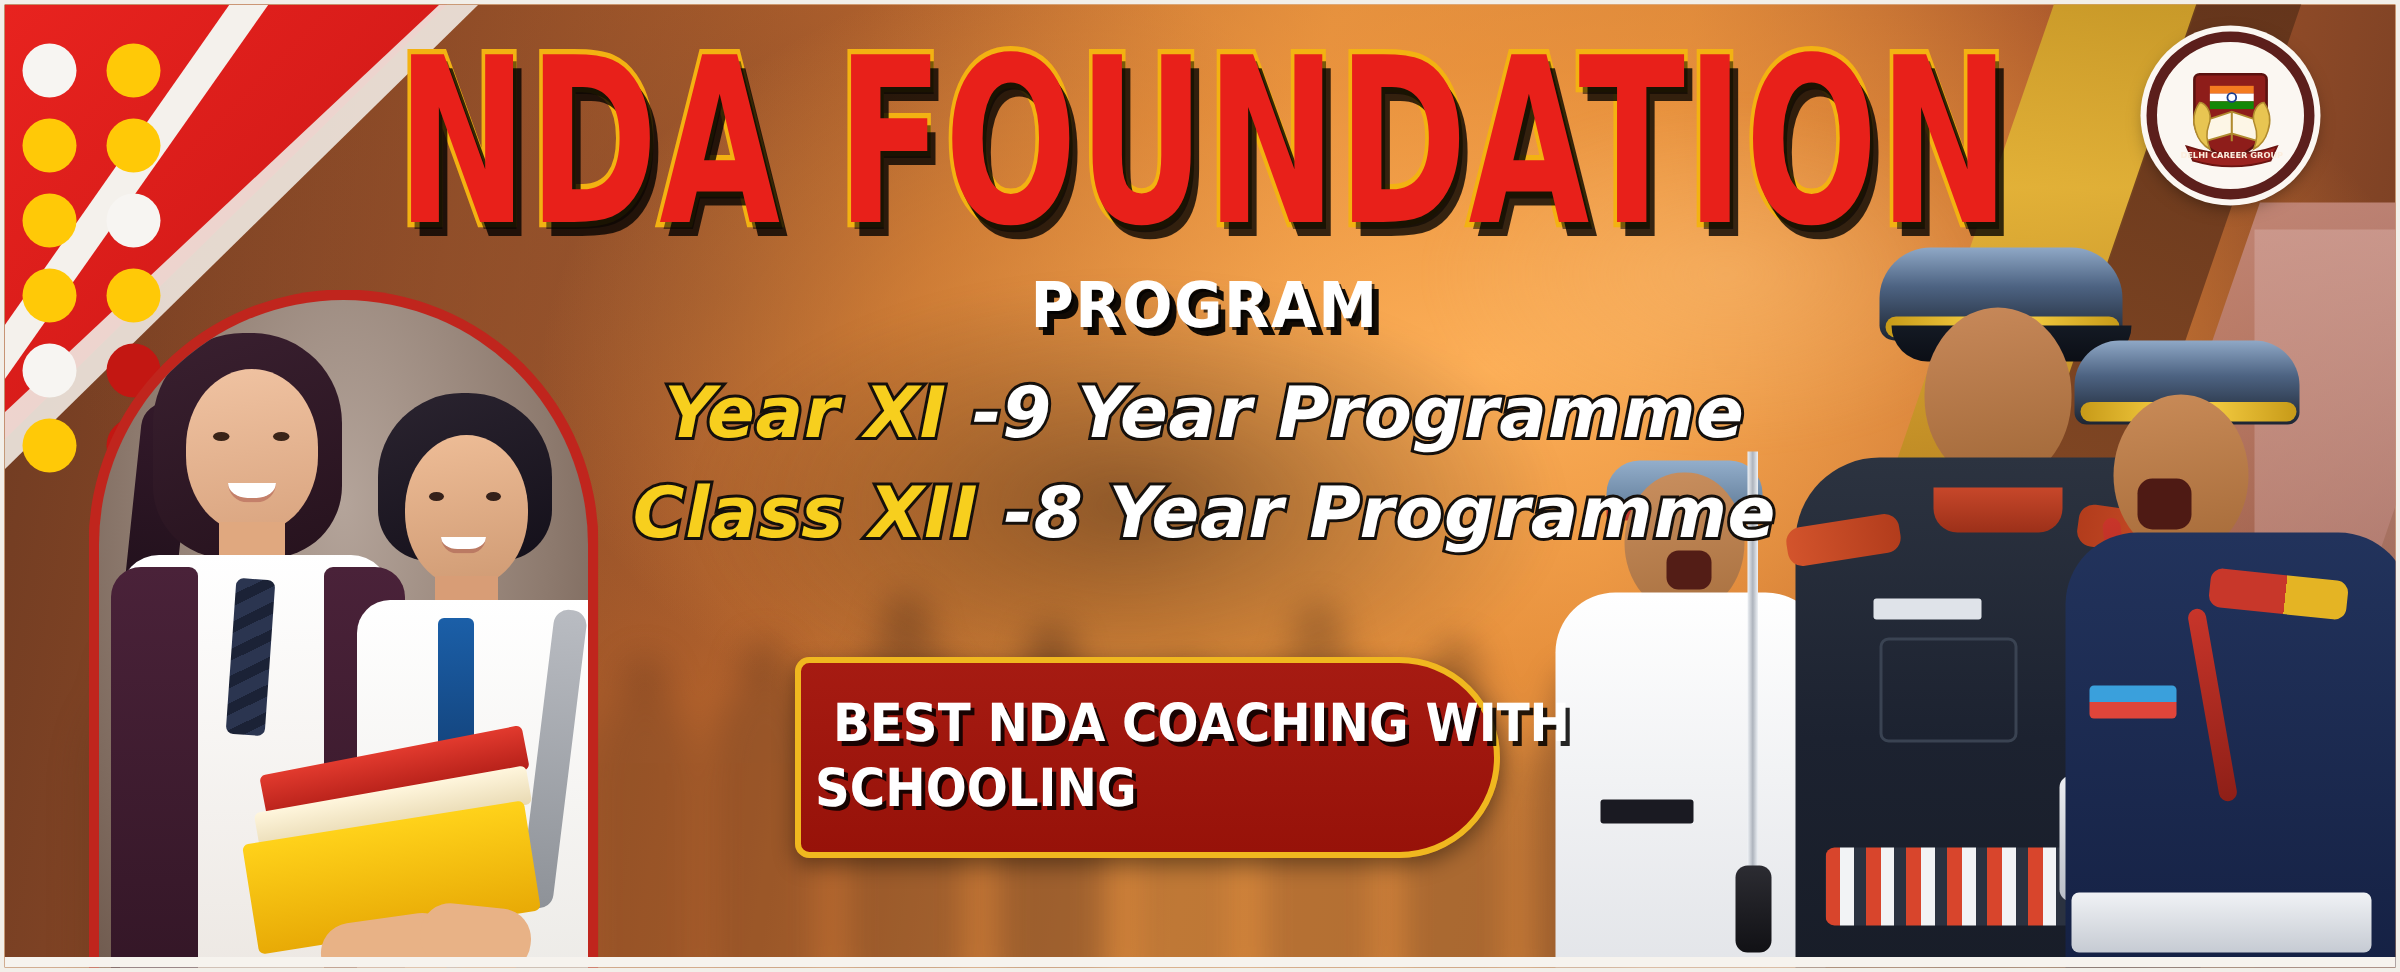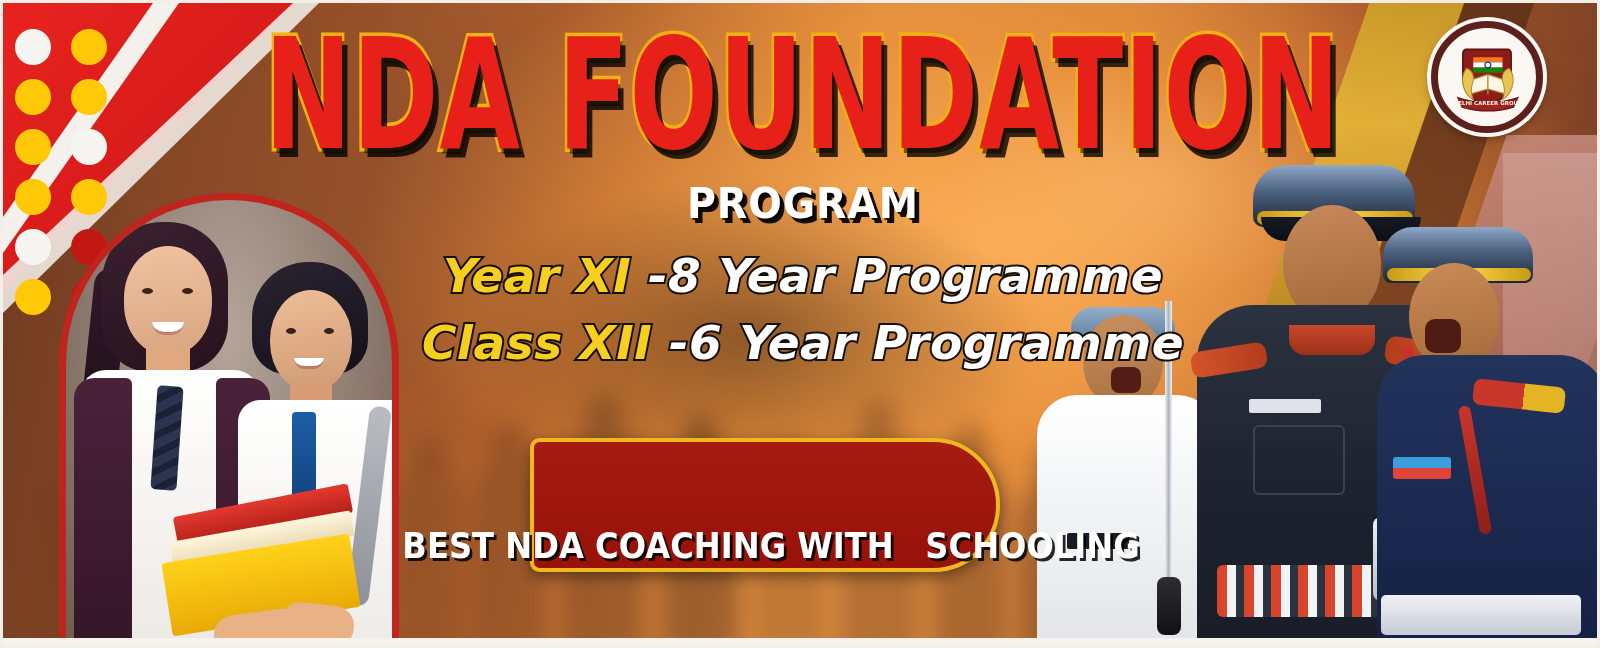--- a/index.html
+++ b/index.html
@@ -242,21 +242,21 @@
   }
   .line .hl{ color:#f7cf1e; }
 
   
   .pill{
     position:absolute; left:527px; top:435px;
     width:470px; height:134px;
     background:linear-gradient(180deg,#a61b12 0%,#971209 100%);
     border:4px solid #f0b81f;
     border-radius:10px 70px 70px 10px;
-    display:flex; align-items:flex-end; justify-content:center;
+    display:flex; flex-direction:column; align-items:flex-start; justify-content:center;
     box-shadow:0 5px 14px rgba(0,0,0,.42);
   }
   .pill-line{
     font-family:"DejaVu Sans", sans-serif;
     font-weight:700; font-size:35px; line-height:1.22;
     color:#ffffff; letter-spacing:0px;
     transform:scaleX(.92);
     text-shadow:3px 3px 0 rgba(0,0,0,.85);
     white-space:nowrap;
   }
@@ -405,24 +405,24 @@
   </div>
 
   <div class="title-wrap">
     <div class="title">NDA FOUNDATION</div>
   </div>
 
   <div class="program">PROGRAM</div>
 
   <div class="lines">
     <div class="line">
-      <span class="hl">Year XI </span><span>-8 Year Programme</span>
+      <span class="hl">Year XI </span><span>-9 Year Programme</span>
     </div>
     <div class="line">
-      <span class="hl">Class XII </span><span>-6 Year Programme</span>
+      <span class="hl">Class XII </span><span>-8 Year Programme</span>
     </div>
   </div>
 
   <div class="pill">
     <div class="pill-line">BEST NDA COACHING WITH</div>
     <div class="pill-line">SCHOOLING</div>
   </div>
 
   <div class="bottom-strip"></div>
 </div>

